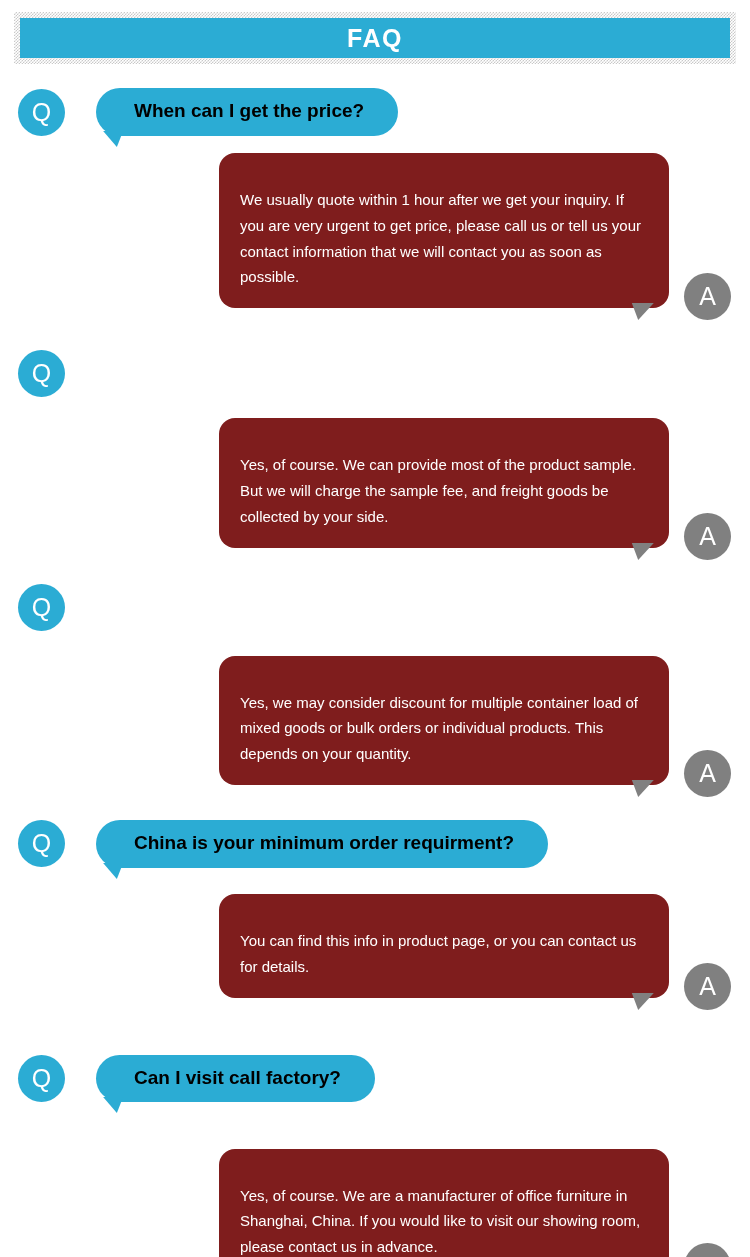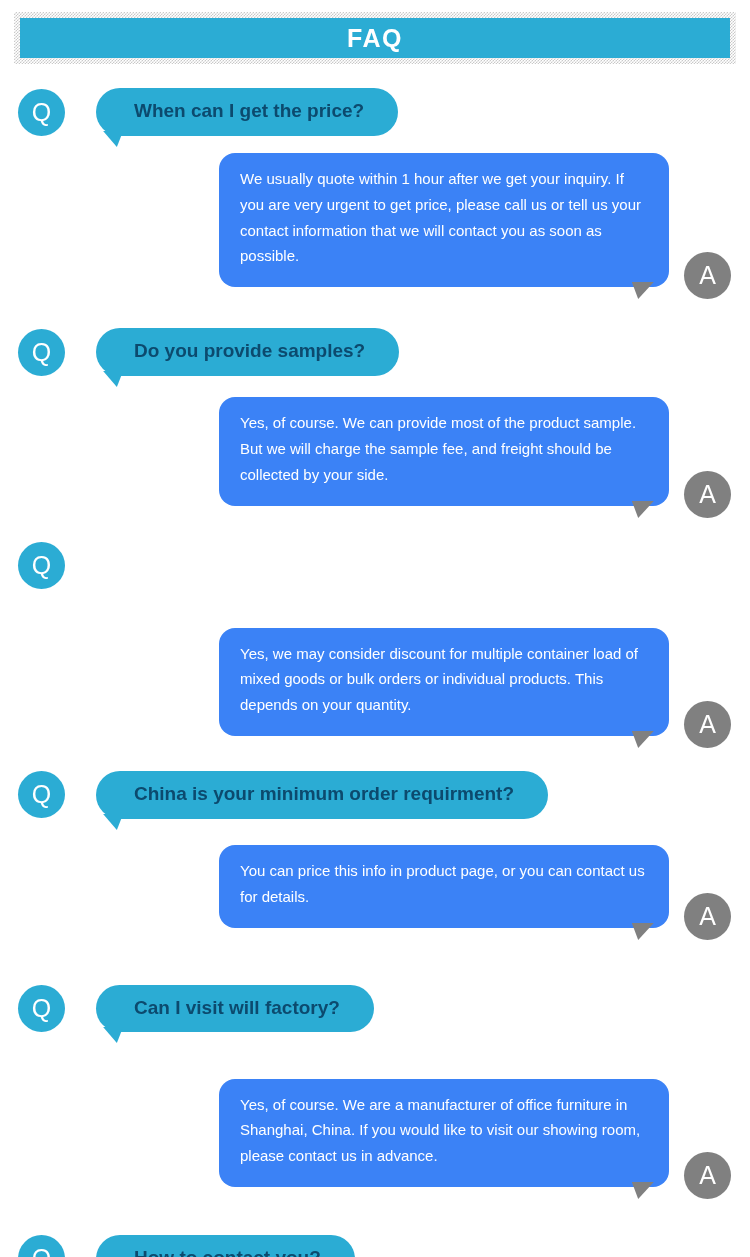--- a/index.html
+++ b/index.html
@@ -85,21 +85,21 @@
     align-items: center;
     justify-content: center;
     flex: 0 0 auto;
     line-height: 1;
   }
 
   .q-bubble {
     position: relative;
     margin-left: 31px;
     background: #2BACD4;
-    color: #0c4a6e;
+    color: #000000;
     border-radius: 26px;
     padding: 12px 34px 13px 38px;
     font-size: 19px;
     font-weight: bold;
     line-height: 1.2;
     white-space: nowrap;
   }
   .q-bubble::after {
     content: "";
     position: absolute;
@@ -116,24 +116,24 @@
   
   .a-row {
     position: relative;
     display: flex;
     align-items: flex-end;
     padding-left: 219px;
   }
 
   .a-bubble {
     position: relative;
-    background: #3b82f6;
+    background: #7f1d1d;
     color: #ffffff;
     border-radius: 16px;
-    padding: 13px 22px 18px 21px;
+    padding: 34px 22px 18px 21px;
     font-size: 15px;
     line-height: 1.72;
     width: 450px;
   }
   .a-bubble::after {
     content: "";
     position: absolute;
     right: 14px;
     bottom: -12px;
     width: 0;
@@ -160,21 +160,21 @@
     line-height: 1;
   }
 
   
   .faq-item.i0 .a-row { margin-top: 5px; }
   .faq-item.i0 { margin-bottom: 29px; }
 
   .faq-item.i1 .a-row { margin-top: 9px; }
   .faq-item.i1 { margin-bottom: 24px; }
 
-  .faq-item.i2 .a-row { margin-top: 26px; }
+  .faq-item.i2 .a-row { margin-top: 12px; }
   .faq-item.i2 { margin-bottom: 23px; }
 
   .faq-item.i3 .a-row { margin-top: 14px; }
   .faq-item.i3 { margin-bottom: 45px; }
 
   .faq-item.i4 .a-row { margin-top: 34px; }
   .faq-item.i4 { margin-bottom: 36px; }
 </style>
 </head>
 <body>
@@ -196,53 +196,52 @@
       </div>
       <div class="a-row">
         <div class="a-bubble">We usually quote within 1 hour after we get your inquiry. If  you are very urgent to get price, please call us or tell us your contact information that we will contact you as soon as possible.</div>
         <div class="a-badge">A</div>
       </div>
     </div>
 
     <div class="faq-item i1">
       <div class="q-row">
         <div class="q-badge">Q</div>
-        <div class="q-bubble">Do you provide samples?</div>
-      </div>
-      <div class="a-row">
-        <div class="a-bubble">Yes, of course. We can provide most of the product sample. But we will charge the sample fee, and freight should be collected by your side.</div>
+      </div>
+      <div class="a-row">
+        <div class="a-bubble">Yes, of course. We can provide most of the product sample. But we will charge the sample fee, and freight goods be collected by your side.</div>
         <div class="a-badge">A</div>
       </div>
     </div>
 
     <div class="faq-item i2">
       <div class="q-row">
         <div class="q-badge">Q</div>
       </div>
       <div class="a-row">
         <div class="a-bubble">Yes, we may consider discount for multiple container load of mixed goods or bulk orders or individual products. This depends on your quantity.</div>
         <div class="a-badge">A</div>
       </div>
     </div>
 
     <div class="faq-item i3">
       <div class="q-row">
         <div class="q-badge">Q</div>
         <div class="q-bubble">China is your minimum order requirment?</div>
       </div>
       <div class="a-row">
-        <div class="a-bubble">You can price this info in product page, or you can contact us for details.</div>
+        <div class="a-bubble">You can find this info in product page, or you can contact us for details.</div>
         <div class="a-badge">A</div>
       </div>
     </div>
 
     <div class="faq-item i4">
       <div class="q-row">
         <div class="q-badge">Q</div>
-        <div class="q-bubble">Can I visit will factory?</div>
+        <div class="q-bubble">Can I visit call factory?</div>
       </div>
       <div class="a-row">
         <div class="a-bubble">Yes, of course. We are a manufacturer of office furniture in Shanghai, China. If you would like to visit our showing room, please contact us in advance.</div>
         <div class="a-badge">A</div>
       </div>
     </div>
 
     <div class="faq-item i5">
       <div class="q-row">
         <div class="q-badge">Q</div>

